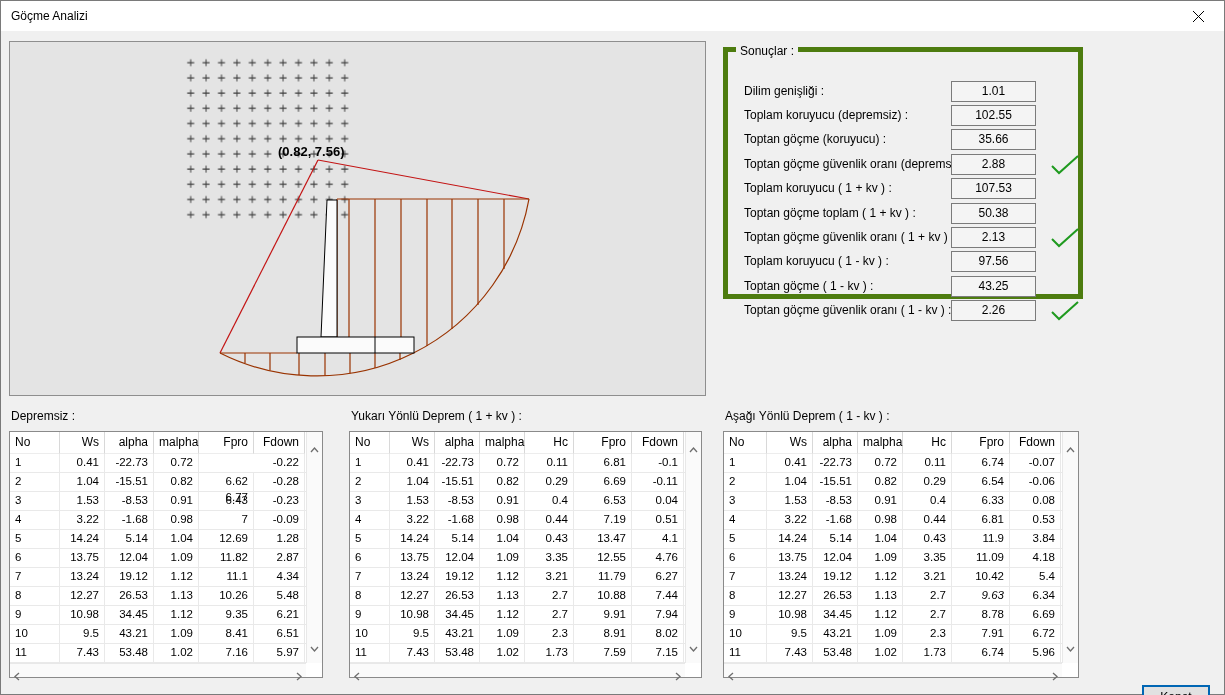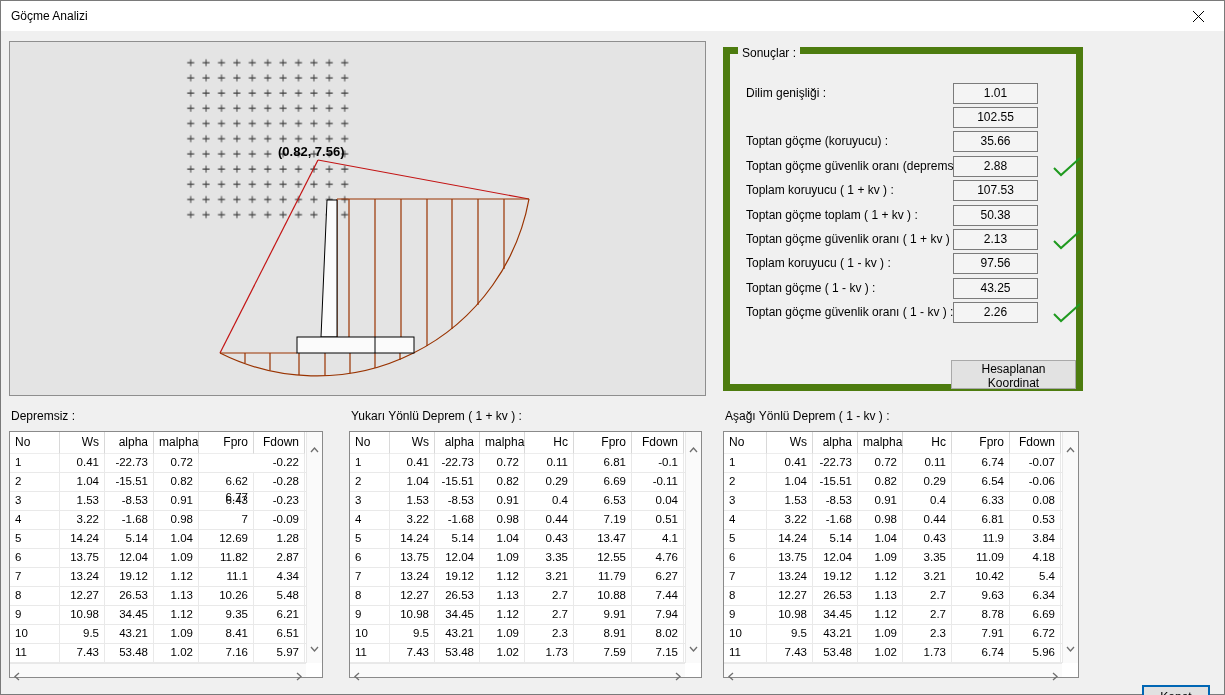--- a/index.html
+++ b/index.html
@@ -24,22 +24,22 @@
   
   .canvas {
     position:absolute; left:8px; top:40px; width:697px; height:355px;
     background:#e4e4e4; border:1px solid #8e8e8e; box-sizing:border-box;
   }
   .canvas svg { display:block; width:695px; height:353px; }
   .annot { font:bold 13px "Liberation Sans", sans-serif; fill:#000; }
 
   
   .groupbox {
-    position:absolute; left:722px; top:46px; width:360px; height:344px;
-    border:7px solid #4d7c0f; box-sizing:border-box;
+    position:absolute; left:722px; top:46px; width:360px; height:252px;
+    border:5px solid #4d7c0f; box-sizing:border-box;
   }
   .groupbox-title {
     position:absolute; top:-8px; left:8px; background:#f0f0f0;
     padding:0 4px; font-size:12px;
   }
   .res-row { position:absolute; left:0; width:100%; height:21px; }
   .res-label {
     position:absolute; left:16px; top:0; line-height:21px; font-size:12px; white-space:nowrap;
   }
   .res-value {
@@ -147,20 +147,21 @@
   </div>
 
   <div class="groupbox">
     <span class="groupbox-title">Sonuçlar :</span>
     <div id="results-rows">
         <div class="res-row" style="top: 28.5px;">
           <span class="res-label">Dilim genişliği :</span>
           <div class="res-value">1.01</div>
         </div>
         <div class="res-row" style="top: 52.9px;">
+          <span class="res-label">Toplam koruyucu (depremsiz) :</span>
           <div class="res-value">102.55</div>
         </div>
         <div class="res-row" style="top: 77.3px;">
           <span class="res-label">Toptan göçme (koruyucu) :</span>
           <div class="res-value">35.66</div>
         </div>
         <div class="res-row" style="top: 101.7px;">
           <span class="res-label">Toptan göçme güvenlik oranı (depremsiz) :</span>
           <div class="res-value">2.88</div>
           <span class="res-check"><svg width="30" height="22" viewBox="0 0 30 22">
@@ -191,21 +192,20 @@
           <div class="res-value">43.25</div>
         </div>
         <div class="res-row" style="top: 248.1px;">
           <span class="res-label">Toptan göçme güvenlik oranı ( 1 - kv ) :</span>
           <div class="res-value">2.26</div>
           <span class="res-check"><svg width="30" height="22" viewBox="0 0 30 22">
               <polyline points="2,12 9,19 28,2" fill="none" stroke="#1f9a1f" stroke-width="2"></polyline>
             </svg></span>
         </div>
       </div>
-    <button class="hes-btn">Hesaplanan Koordinat</button>
   </div>
 
   <div id="tables-region">
       <div class="table-group" style="left: 8px;">
         <div class="table-title">Depremsiz :</div>
         <div class="tbl" style="width: 312px; height: 245px;">
           <div class="tbl-head">
             <div class="hcell c0" style="width: 50px;">No</div>
             <div class="hcell c1" style="width: 45px;">Ws</div>
             <div class="hcell c2" style="width: 49px;">alpha</div>
@@ -527,21 +527,21 @@
               <div class="cell c4" style="width: 49px;">3.21</div>
               <div class="cell c5" style="width: 58px;">10.42</div>
               <div class="cell c6" style="width: 51px;">5.4</div>
             </div>
             <div class="trow">
               <div class="cell c0" style="width: 43px;">8</div>
               <div class="cell c1" style="width: 46px;">12.27</div>
               <div class="cell c2" style="width: 45px;">26.53</div>
               <div class="cell c3" style="width: 45px;">1.13</div>
               <div class="cell c4" style="width: 49px;">2.7</div>
-              <div class="cell c5" style="width: 58px;">9.63</div>
+              <div class="cell c5" style="width: 58px; font-style: italic;">9.63</div>
               <div class="cell c6" style="width: 51px;">6.34</div>
             </div>
             <div class="trow">
               <div class="cell c0" style="width: 43px;">9</div>
               <div class="cell c1" style="width: 46px;">10.98</div>
               <div class="cell c2" style="width: 45px;">34.45</div>
               <div class="cell c3" style="width: 45px;">1.12</div>
               <div class="cell c4" style="width: 49px;">2.7</div>
               <div class="cell c5" style="width: 58px;">8.78</div>
               <div class="cell c6" style="width: 51px;">6.69</div>

